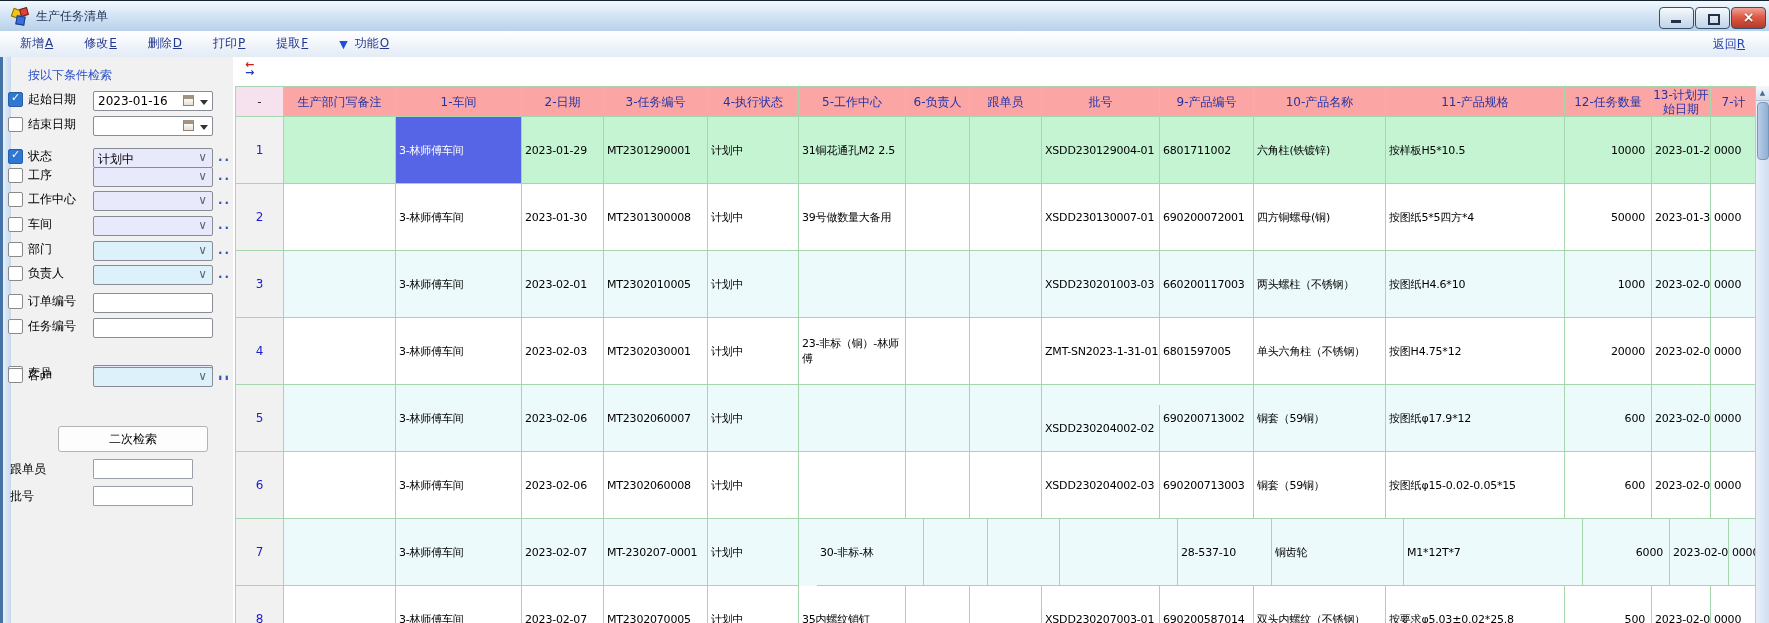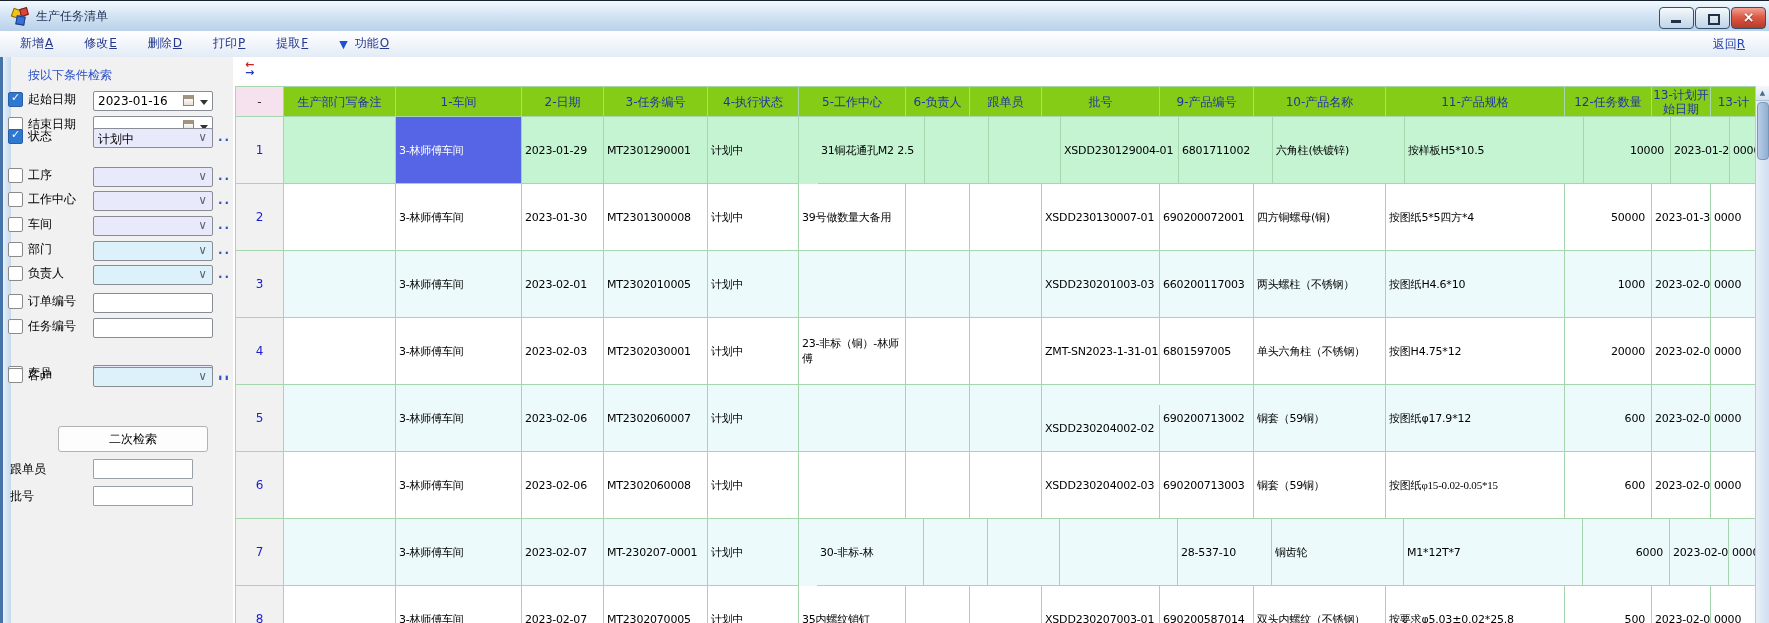--- a/index.html
+++ b/index.html
@@ -63,21 +63,21 @@
   .xfield{position:absolute;left:83px;top:-2px;width:100px;height:20px;box-sizing:border-box;
           border:1px solid #9aa0a8;background:#fff;border-radius:1px;cursor:text;}
   
   .table-area{position:absolute;left:233px;top:0;right:0;height:100%;background:#fff;}
   .swap-icon{position:absolute;left:12px;top:4px;width:22px;height:18px;line-height:8px;font-size:11px;cursor:pointer;}
   .swap-icon .a1{display:block;color:#cf2020;font-weight:bold;}
   .swap-icon .a2{display:block;color:#2038c8;font-weight:bold;}
   .grid{position:absolute;left:2px;top:29px;border-top:1px solid #a5d6ad;border-left:1px solid #a5d6ad;}
   .hrow{display:flex;height:30px;}
   .hcell{box-sizing:border-box;border-right:1px solid #a5d6ad;border-bottom:1px solid #a5d6ad;
-         background:#84cc16;color:#2334a5;display:flex;align-items:center;justify-content:center;
+         background:#fca5a5;color:#2334a5;display:flex;align-items:center;justify-content:center;
          text-align:center;line-height:14px;overflow:hidden;padding:0 1px;cursor:default;}
   .hcell.first{background:#f6e2ee;color:#333;}
   .trow{display:flex;height:67px;background:#fff;}
   .trow.r-sel{background:#c5f4d3;}
   .trow.r-alt{background:#ecfafb;}
   .tcell{box-sizing:border-box;border-right:1px solid #a5d6ad;border-bottom:1px solid #a5d6ad;
          padding:0 3px;display:flex;align-items:center;overflow:hidden;white-space:nowrap;
          font-size:11px;letter-spacing:-0.2px;}
   .tcell.wrap{white-space:normal;line-height:15px;}
   .tcell.num{justify-content:flex-end;padding-right:6px;}
@@ -131,21 +131,21 @@
           <div class="frow" style="top: 34px;"><span class="cb checked"></span><span class="flabel">起始日期</span><span class="field">
               <span class="dval">2023-01-16</span>
               <span class="cal"></span>
               <span class="darrow"></span>
             </span></div>
           <div class="frow" style="top: 59px;"><span class="cb"></span><span class="flabel">结束日期</span><span class="field">
               <span class="dval"></span>
               <span class="cal"></span>
               <span class="darrow"></span>
             </span></div>
-          <div class="frow" style="top: 71px;"><span class="cb checked"></span><span class="flabel">状态</span><span class="lookup"></span><span class="field t-lav">
+          <div class="frow" style="top: 91px;"><span class="cb checked"></span><span class="flabel">状态</span><span class="lookup"></span><span class="field t-lav">
               <span class="dval">计划中</span>
               <span class="chev"></span>
             </span></div>
           <div class="frow" style="top: 110px;"><span class="cb"></span><span class="flabel">工序</span><span class="lookup"></span><span class="field t-lav">
               <span class="dval"></span>
               <span class="chev"></span>
             </span></div>
           <div class="frow" style="top: 134px;"><span class="cb"></span><span class="flabel">工作中心</span><span class="lookup"></span><span class="field t-lav">
               <span class="dval"></span>
               <span class="chev"></span>
@@ -203,31 +203,31 @@
             <div class="hcell" style="width: 91px;">4-执行状态</div>
             <div class="hcell" style="width: 107px;">5-工作中心</div>
             <div class="hcell" style="width: 64px;">6-负责人</div>
             <div class="hcell" style="width: 72px;">跟单员</div>
             <div class="hcell" style="width: 118px;">批号</div>
             <div class="hcell" style="width: 94px;">9-产品编号</div>
             <div class="hcell" style="width: 132px;">10-产品名称</div>
             <div class="hcell" style="width: 179px;">11-产品规格</div>
             <div class="hcell" style="width: 87px;">12-任务数量</div>
             <div class="hcell" style="width: 59px;">13-计划开始日期</div>
-            <div class="hcell" style="width: 46px;">13-计</div>
+            <div class="hcell" style="width: 46px;">7-计</div>
           </div>
         <div id="tbody">
             <div class="trow r-sel">
               <div class="tcell col0" style="width: 48px;">1</div>
               <div class="tcell" style="width: 112px;"></div>
               <div class="tcell cell-sel" style="width: 126px;">3-林师傅车间</div>
               <div class="tcell" style="width: 82px;">2023-01-29</div>
               <div class="tcell" style="width: 104px;">MT2301290001</div>
               <div class="tcell" style="width: 91px;">计划中</div>
-              <div class="tcell wrap" style="width: 107px; margin-left: 19px;">31铜花通孔M2 2.5</div>
+              <div class="tcell wrap" style="width: 107px;">31铜花通孔M2 2.5</div>
               <div class="tcell" style="width: 64px;"></div>
               <div class="tcell" style="width: 72px;"></div>
               <div class="tcell" style="width: 118px;">XSDD230129004-01</div>
               <div class="tcell" style="width: 94px;">6801711002</div>
               <div class="tcell" style="width: 132px;">六角柱(铁镀锌)</div>
               <div class="tcell" style="width: 179px;">按样板H5*10.5</div>
               <div class="tcell num" style="width: 87px;">10000</div>
               <div class="tcell" style="width: 59px;">2023-01-29</div>
               <div class="tcell" style="width: 46px;">0000</div>
             </div>
@@ -309,21 +309,21 @@
               <div class="tcell" style="width: 126px;">3-林师傅车间</div>
               <div class="tcell" style="width: 82px;">2023-02-06</div>
               <div class="tcell" style="width: 104px;">MT2302060008</div>
               <div class="tcell" style="width: 91px;">计划中</div>
               <div class="tcell wrap" style="width: 107px;"></div>
               <div class="tcell" style="width: 64px;"></div>
               <div class="tcell" style="width: 72px;"></div>
               <div class="tcell" style="width: 118px;">XSDD230204002-03</div>
               <div class="tcell" style="width: 94px;">690200713003</div>
               <div class="tcell" style="width: 132px;">铜套（59铜）</div>
-              <div class="tcell" style="width: 179px; font-family: Liberation Serif, serif;">按图纸φ15-0.02-0.05*15</div>
+              <div class="tcell" style="width: 179px;">按图纸φ15-0.02-0.05*15</div>
               <div class="tcell num" style="width: 87px;">600</div>
               <div class="tcell" style="width: 59px;">2023-02-06</div>
               <div class="tcell" style="width: 46px;">0000</div>
             </div>
             <div class="trow r-alt">
               <div class="tcell col0" style="width: 48px;">7</div>
               <div class="tcell" style="width: 112px;"></div>
               <div class="tcell" style="width: 126px;">3-林师傅车间</div>
               <div class="tcell" style="width: 82px;">2023-02-07</div>
               <div class="tcell" style="width: 104px;">MT-230207-0001</div>

